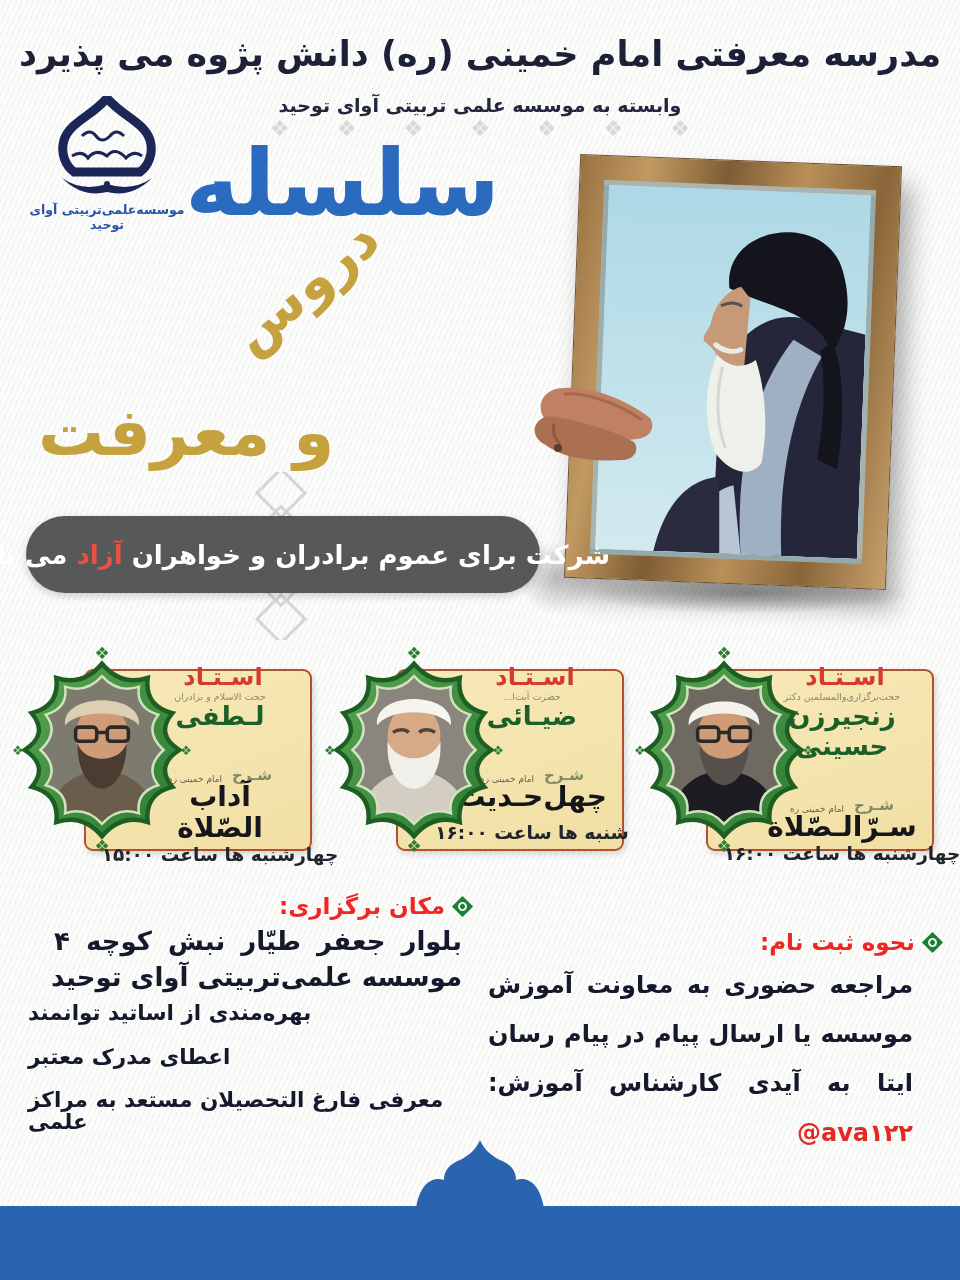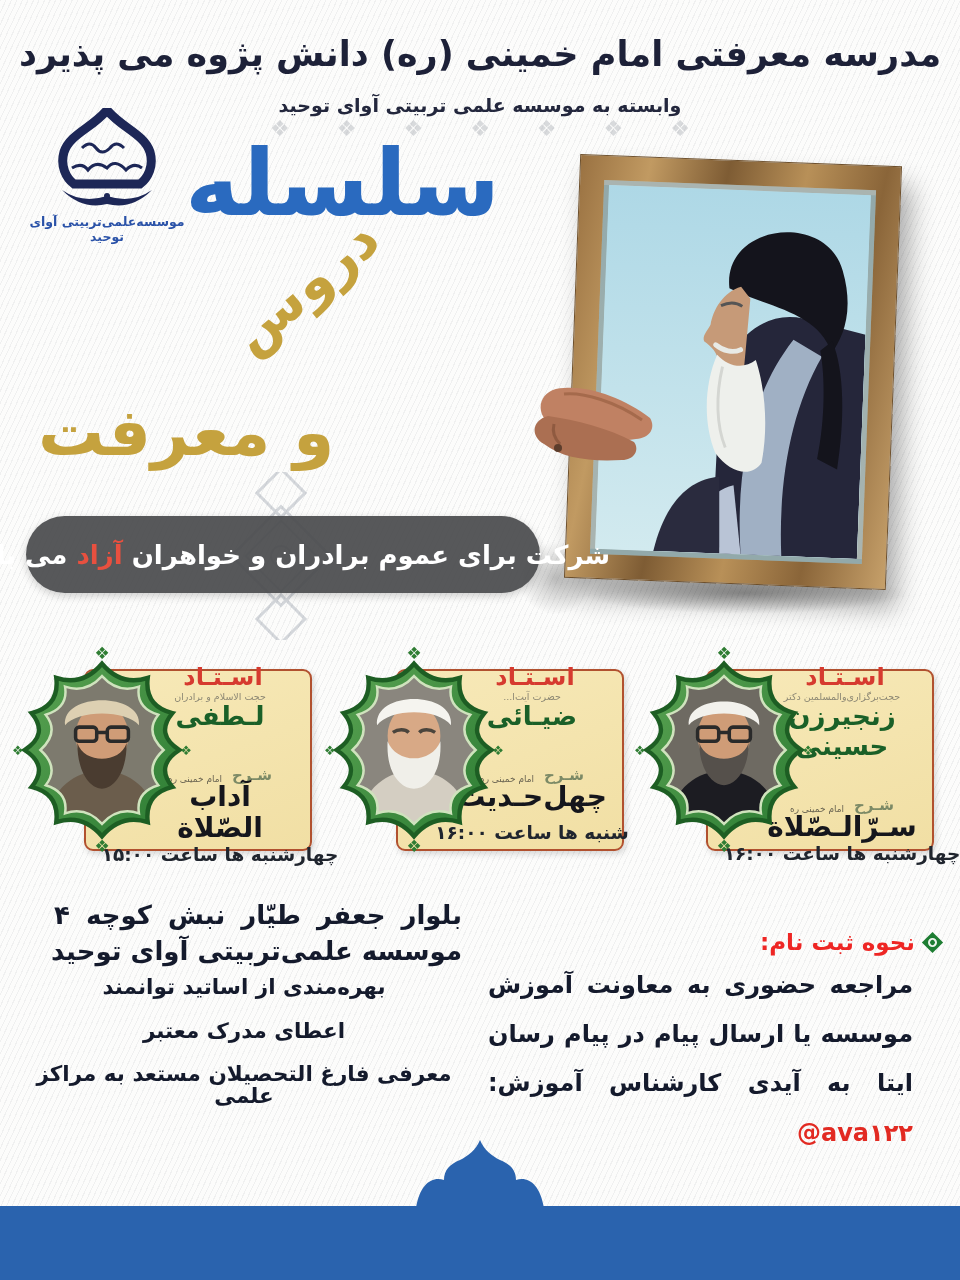--- a/index.html
+++ b/index.html
@@ -14,21 +14,21 @@
   }
   
   .hdr-title{position:absolute;top:34px;left:0;width:100%;text-align:center;
     font-size:35px;font-weight:bold;color:#1d2138;z-index:3;letter-spacing:0;}
   .hdr-sub{position:absolute;top:94px;left:0;width:100%;text-align:center;
     font-size:19px;font-weight:bold;color:#23273d;z-index:3;}
   .ornament-row{position:absolute;top:116px;left:270px;width:420px;display:flex;
     justify-content:space-between;z-index:2;opacity:.45;}
   .ornament-row span{font-size:22px;color:#aeb2b8;}
   
-  .logo{position:absolute;top:108px;left:22px;width:170px;z-index:4;text-align:center;}
+  .logo{position:absolute;top:96px;left:22px;width:170px;z-index:4;text-align:center;}
   .logo svg{display:block;margin:0 auto;}
   .logo-caption{margin-top:2px;font-size:12.5px;font-weight:bold;color:#2a52a8;}
   
   .w1{position:absolute;top:138px;left:185px;font-size:92px;font-weight:bold;
       color:#2a6abf;z-index:3;line-height:1;}
   .w2{position:absolute;top:258px;left:218px;font-size:56px;font-weight:bold;
       color:#c5a23e;z-index:3;line-height:1;transform:rotate(-40deg);}
   .w3{position:absolute;top:322px;left:238px;font-size:64px;font-weight:bold;
       color:#2a6abf;z-index:3;line-height:1;}
   .w4{position:absolute;top:400px;left:38px;font-size:66px;font-weight:bold;
@@ -92,21 +92,21 @@
     text-align:justify;margin:0;}
   .u{border-bottom:3px solid #141a2c;padding-bottom:1px;}
   .red{color:#e22a22;}
   .ltr{direction:ltr;unicode-bidi:embed;}
   .itemA{display:flex;gap:12px;align-items:flex-start;}
   .itemA .bullet{margin-top:16px;}
   .loc-line1{font-size:26px;font-weight:bold;color:#141a2c;text-align:right;
     word-spacing:7px;margin:7px 8px 0 0;}
   .loc-line2{font-size:26px;font-weight:bold;color:#141a2c;text-align:right;margin:6px 8px 0 0;}
   .benefits{list-style:none;margin:10px 10px 0 0;padding:0;}
-  .benefits li{font-size:21.5px;font-weight:bold;color:#141a2c;text-align:center;
+  .benefits li{font-size:21.5px;font-weight:bold;color:#141a2c;text-align:left;
     line-height:1.0;margin-bottom:22px;}
   .mt-gap{margin-top:36px;}
   
   .footer-band{position:absolute;left:0;top:1206px;width:960px;height:74px;
     background:#2a63ae;z-index:2;}
   .footer-dome{position:absolute;left:392px;top:1140px;z-index:2;}
 </style>
 </head>
 <body>
 
@@ -336,20 +336,24 @@
 
   <div class="col col-right">
     <div class="info-head mt-gap">
       <span class="bullet"></span>
       <span>نحوه ثبت نام:</span>
     </div>
     <p class="info-para" style="margin-right:27px;margin-top:6px;"><span>مراجعه حضوری به معاونت آموزش موسسه یا ارسال پیام در پیام رسان ایتا به آیدی کارشناس آموزش: </span><span class="red ltr">@ava۱۲۲</span></p>
   </div>
 
   <div class="col col-left">
+    <div class="info-head">
+      <span class="bullet"></span>
+      <span>مکان برگزاری:</span>
+    </div>
     <div class="loc-line1">بلوار جعفر طیّار نبش کوچه ۴</div>
     <div class="loc-line2">موسسه علمی‌تربیتی آوای توحید</div>
 
     <ul class="benefits">
       <li>بهره‌مندی از اساتید توانمند</li>
       <li>اعطای مدرک معتبر</li>
       <li>معرفی فارغ التحصیلان مستعد به مراکز علمی</li>
     </ul>
   </div>
 

